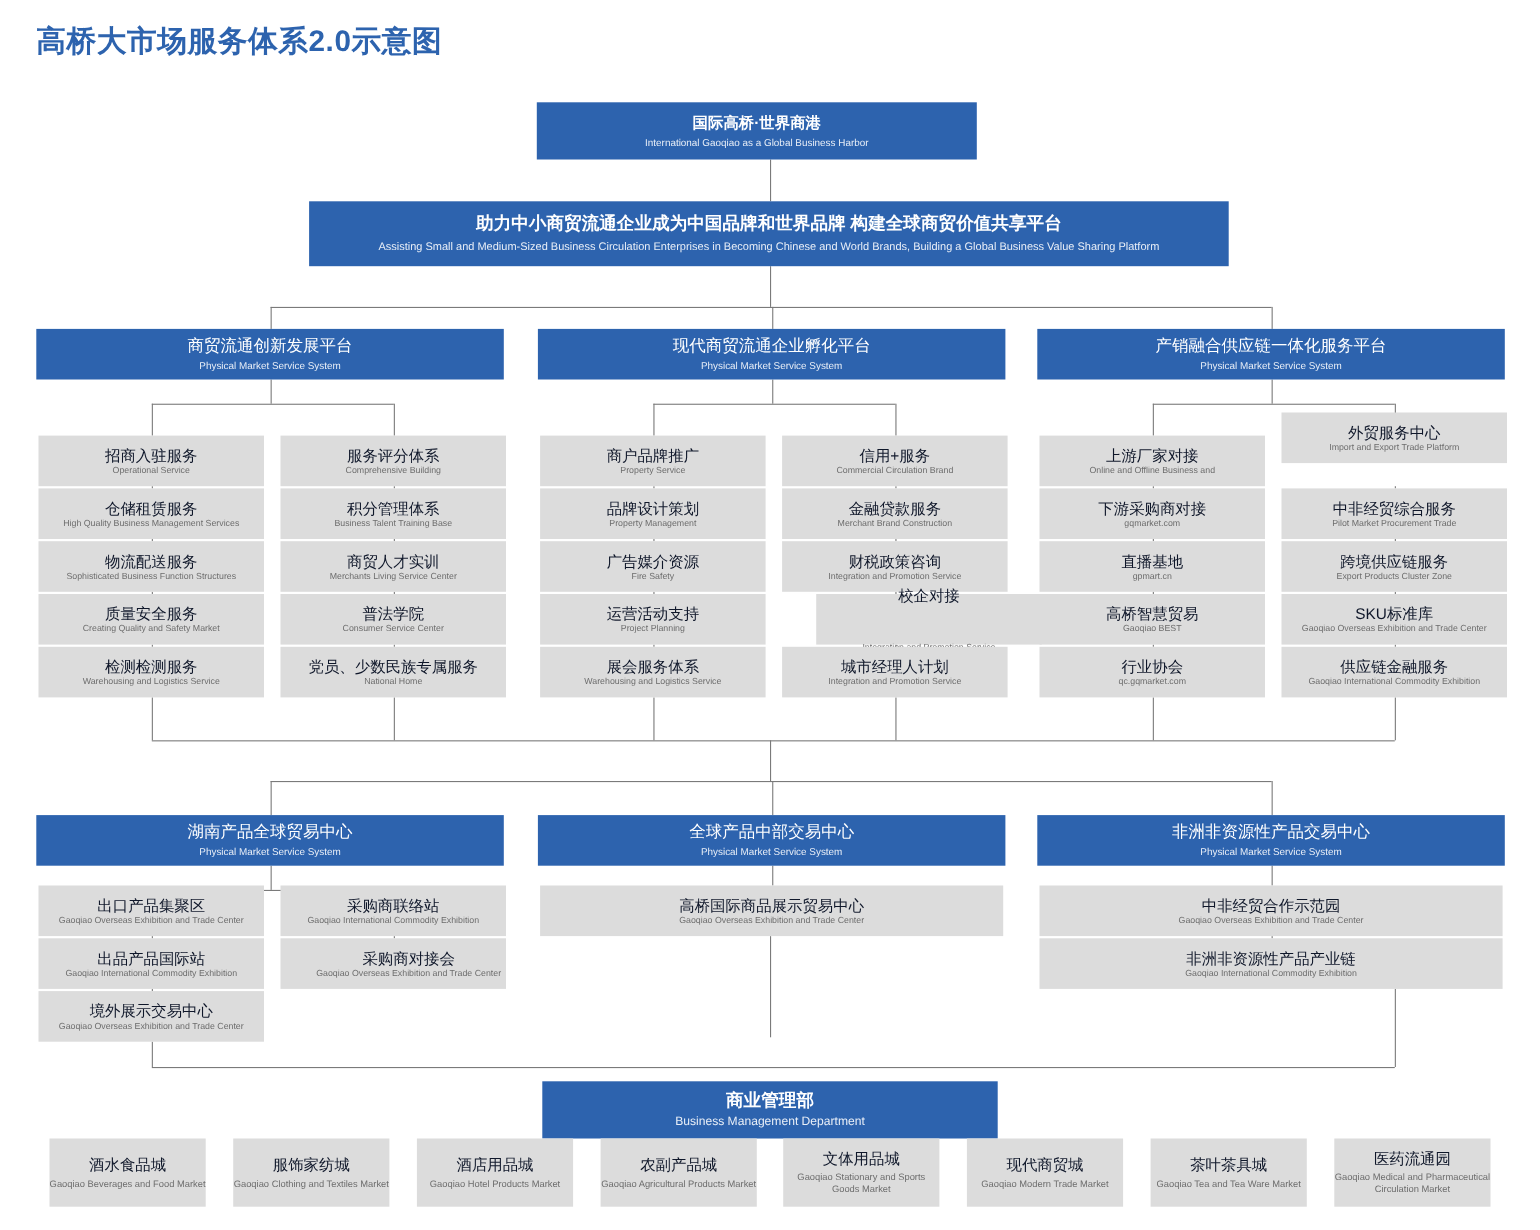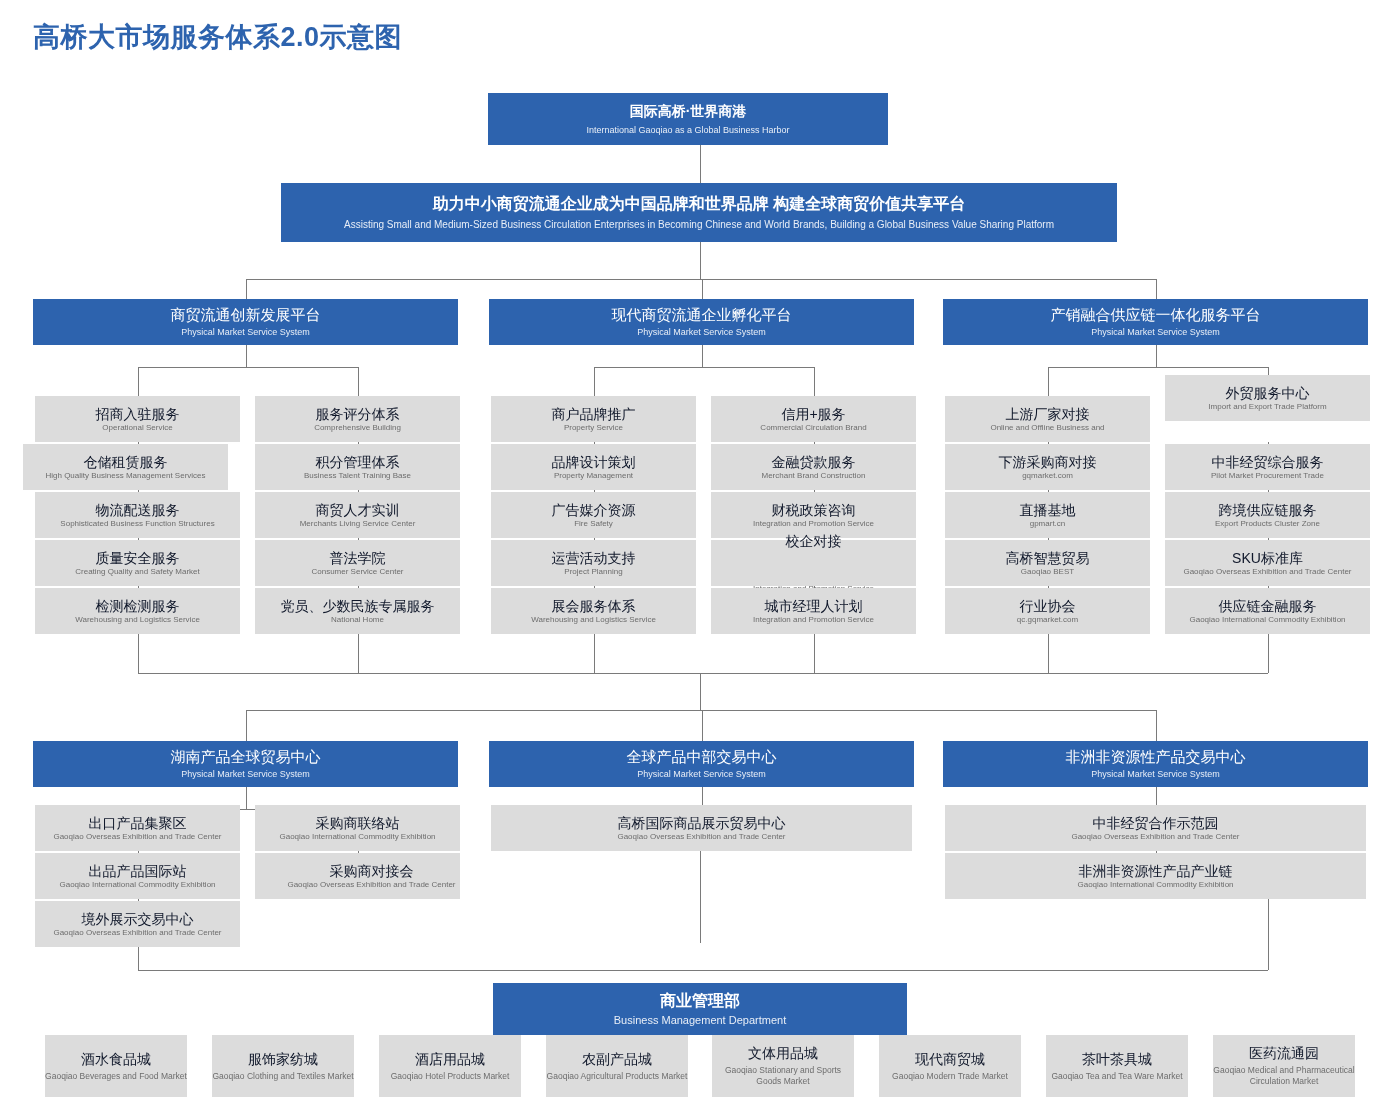--- a/index.html
+++ b/index.html
@@ -151,21 +151,21 @@
         <div class="en">Assisting Small and Medium-Sized Business Circulation Enterprises in Becoming Chinese and World Brands, Building a Global Business Value Sharing Platform</div>
       </div>
       <div class="box blue t-platform" style="left: 33px; top: 299px; width: 425px; height: 46px;">
         <div class="cn">商贸流通创新发展平台</div>
         <div class="en">Physical Market Service System</div>
       </div>
       <div class="box grey t-leaf" style="left: 35px; top: 396px; width: 205px; height: 46px;">
         <div class="cn">招商入驻服务</div>
         <div class="en">Operational Service</div>
       </div>
-      <div class="box grey t-leaf" style="left: 23px; top: 444px; width: 205px; height: 46px;">
+      <div class="box grey t-leaf" style="left: 35px; top: 444px; width: 205px; height: 46px;">
         <div class="cn">仓储租赁服务</div>
         <div class="en">High Quality Business Management Services</div>
       </div>
       <div class="box grey t-leaf" style="left: 35px; top: 492px; width: 205px; height: 46px;">
         <div class="cn">物流配送服务</div>
         <div class="en">Sophisticated Business Function Structures</div>
       </div>
       <div class="box grey t-leaf" style="left: 35px; top: 540px; width: 205px; height: 46px;">
         <div class="cn">质量安全服务</div>
         <div class="en">Creating Quality and Safety Market</div>
@@ -223,21 +223,21 @@
         <div class="en">Commercial Circulation Brand</div>
       </div>
       <div class="box grey t-leaf" style="left: 711px; top: 444px; width: 205px; height: 46px;">
         <div class="cn">金融贷款服务</div>
         <div class="en">Merchant Brand Construction</div>
       </div>
       <div class="box grey t-leaf" style="left: 711px; top: 492px; width: 205px; height: 46px;">
         <div class="cn">财税政策咨询</div>
         <div class="en">Integration and Promotion Service</div>
       </div>
-      <div class="box grey t-leaf" style="left: 711px; top: 540px; width: 205px; height: 46px; gap: 34px;">
+      <div class="box grey t-leaf" style="left: 742px; top: 540px; width: 205px; height: 46px; gap: 34px;">
         <div class="cn">校企对接</div>
         <div class="en">Integration and Promotion Service</div>
       </div>
       <div class="box grey t-leaf" style="left: 711px; top: 588px; width: 205px; height: 46px;">
         <div class="cn">城市经理人计划</div>
         <div class="en">Integration and Promotion Service</div>
       </div>
       <div class="box blue t-platform" style="left: 943px; top: 299px; width: 425px; height: 46px;">
         <div class="cn">产销融合供应链一体化服务平台</div>
         <div class="en">Physical Market Service System</div>

